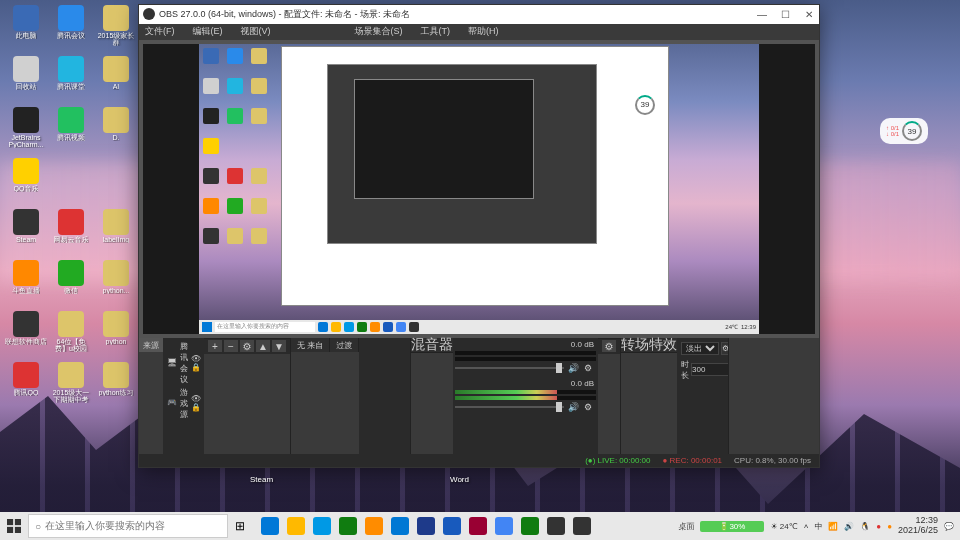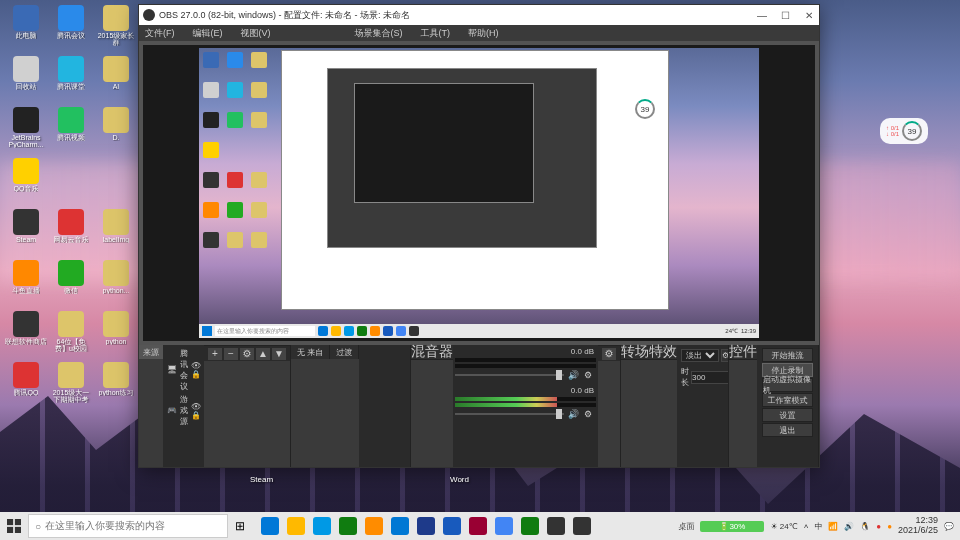--- a/index.html
+++ b/index.html
@@ -202,21 +202,21 @@
     </div>
     <div class="dicon">
       <div class="ic" style="background:#ddc56a"></div>
       <div class="lbl">python练习</div>
     </div>
   </div>
 
 <div class="obs-win">
   <div class="obs-title">
     <div class="tlogo"></div>
-    <span>OBS 27.0.0 (82-bit, windows) - 配置文件: 未命名 - 场景: 未命名</span>
+    <span>OBS 27.0.0 (64-bit, windows) - 配置文件: 未命名 - 场景: 未命名</span>
     <div class="wbtns">
       <span class="wbtn">—</span>
       <span class="wbtn">☐</span>
       <span class="wbtn">✕</span>
     </div>
   </div>
   <div class="obs-menu" id="obs-menu">
       <span class="">文件(F)</span>
       <span class="">编辑(E)</span>
       <span class="">视图(V)</span>
@@ -363,34 +363,28 @@
           <button class="sbtn">⚙</button>
         </div>
         <div class="trans-row">
           <span>时长</span>
           <input value="300" style="">
 
         </div>
       </div>
     </div>
 
-    <div class="panel p-controls">
-      <div class="p-header">控件</div>
-      <div class="p-body" id="ctrl-body">
-          <div class="ctrl-btn ">开始推流</div>
-          <div class="ctrl-btn active">停止录制</div>
-          <div class="ctrl-btn ">启动虚拟摄像机</div>
-          <div class="ctrl-btn ">工作室模式</div>
-          <div class="ctrl-btn ">设置</div>
-          <div class="ctrl-btn ">退出</div>
-        </div>
-    </div>
-
-  </div>
-
+
+  </div>
+
+  <div class="obs-status">
+    <span class="live">(●) <span>LIVE:</span> <span>00:00:00</span></span>
+    <span class="rec">● <span>REC:</span> <span>00:00:01</span></span>
+    <span>CPU: 0.8%, 30.00 fps</span>
+  </div>
 </div>
 
 <span class="under-lbl" style="left:250px;top:475px">Steam</span>
 <span class="under-lbl" style="left:450px;top:475px">Word</span>
 
 <div class="fw" style="right:32px;top:118px">
   <div style="display:flex;flex-direction:column;font-size:6px;color:#e55">
       <span>↑ <span>0/1</span></span>
       <span>↓ <span>0/1</span></span>
     </div>

